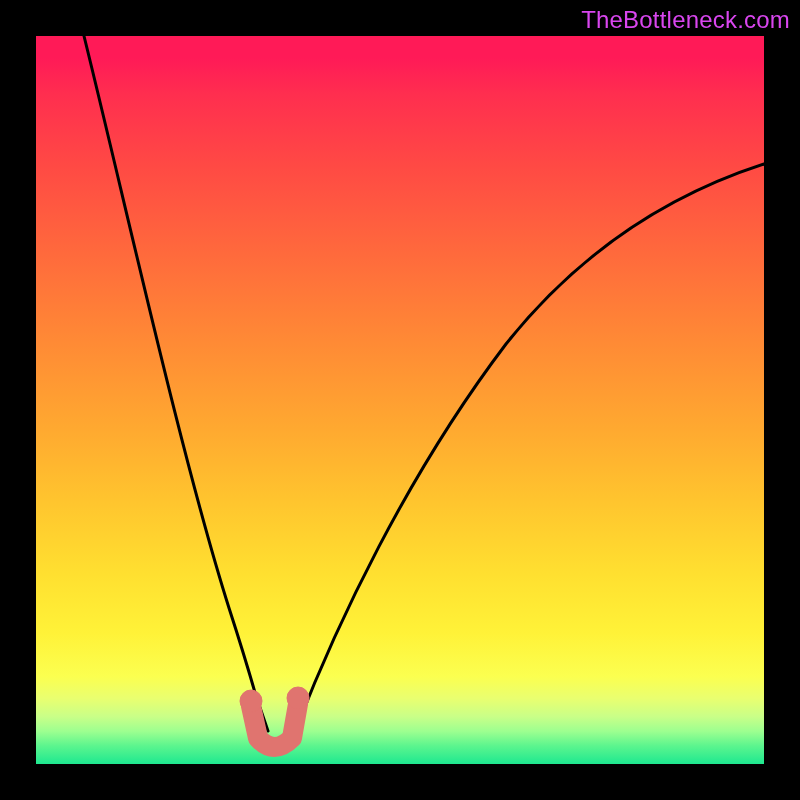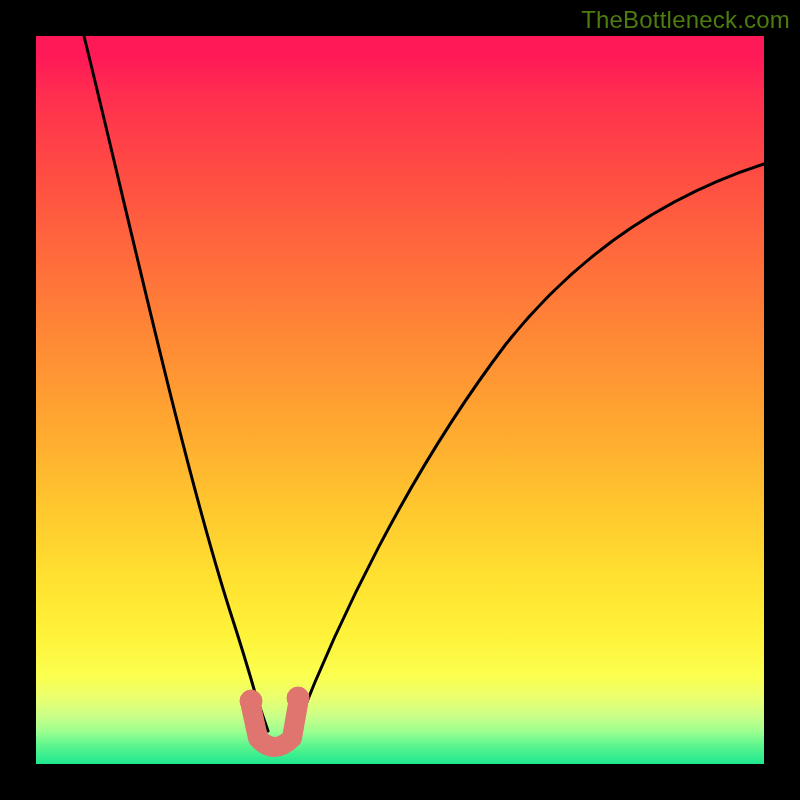--- a/index.html
+++ b/index.html
@@ -41,21 +41,21 @@
       #c9ff88 93.5%,
       #9dff90 95.5%,
       #5cf58e 97.5%,
       #1ee890 100%
     );
   }
   .watermark {
     position: absolute;
     top: 6px;
     right: 10px;
-    color: #4d7c0f;
+    color: #d946ef;
     font-size: 24px;
     font-weight: 500;
     letter-spacing: 0.2px;
     user-select: none;
   }
   svg.curves {
     position: absolute;
     left: 0;
     top: 0;
     width: 728px;

